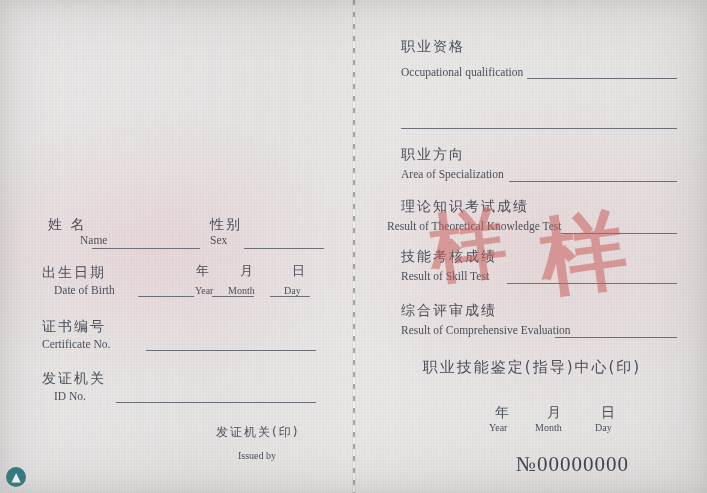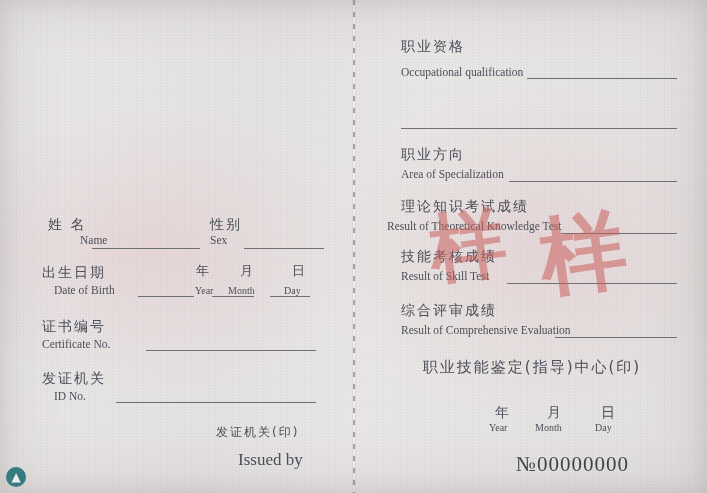--- a/index.html
+++ b/index.html
@@ -158,21 +158,21 @@
 
     <div class="field cn" style="left:42px; top:318px;">证书编号</div>
     <div class="field en" style="left:42px; top:338px;">Certificate No.</div>
     <div class="rule" style="left:146px; top:350px; width:170px;"></div>
 
     <div class="field cn" style="left:42px; top:370px;">发证机关</div>
     <div class="field en" style="left:54px; top:390px;">ID No.</div>
     <div class="rule" style="left:116px; top:402px; width:200px;"></div>
 
     <div class="field cn" style="left:216px; top:424px; font-size:12px;">发证机关(印)</div>
-    <div class="field en" style="left:238px; top:450px; font-size:17px;">Issued by</div>
+    <div class="field en" style="left:238px; top:450px; font-size:10px;">Issued by</div>
   </div>
 
   <div class="pane" id="right-pane">
 
     <div class="field cn" style="left:44px; top:38px;">职业资格</div>
     <div class="field en" style="left:44px; top:66px;">Occupational qualification</div>
     <div class="rule" style="left:170px; top:78px; width:150px;"></div>
     <div class="rule" style="left:44px; top:128px; width:276px;"></div>
 
     <div class="field cn" style="left:44px; top:146px;">职业方向</div>

